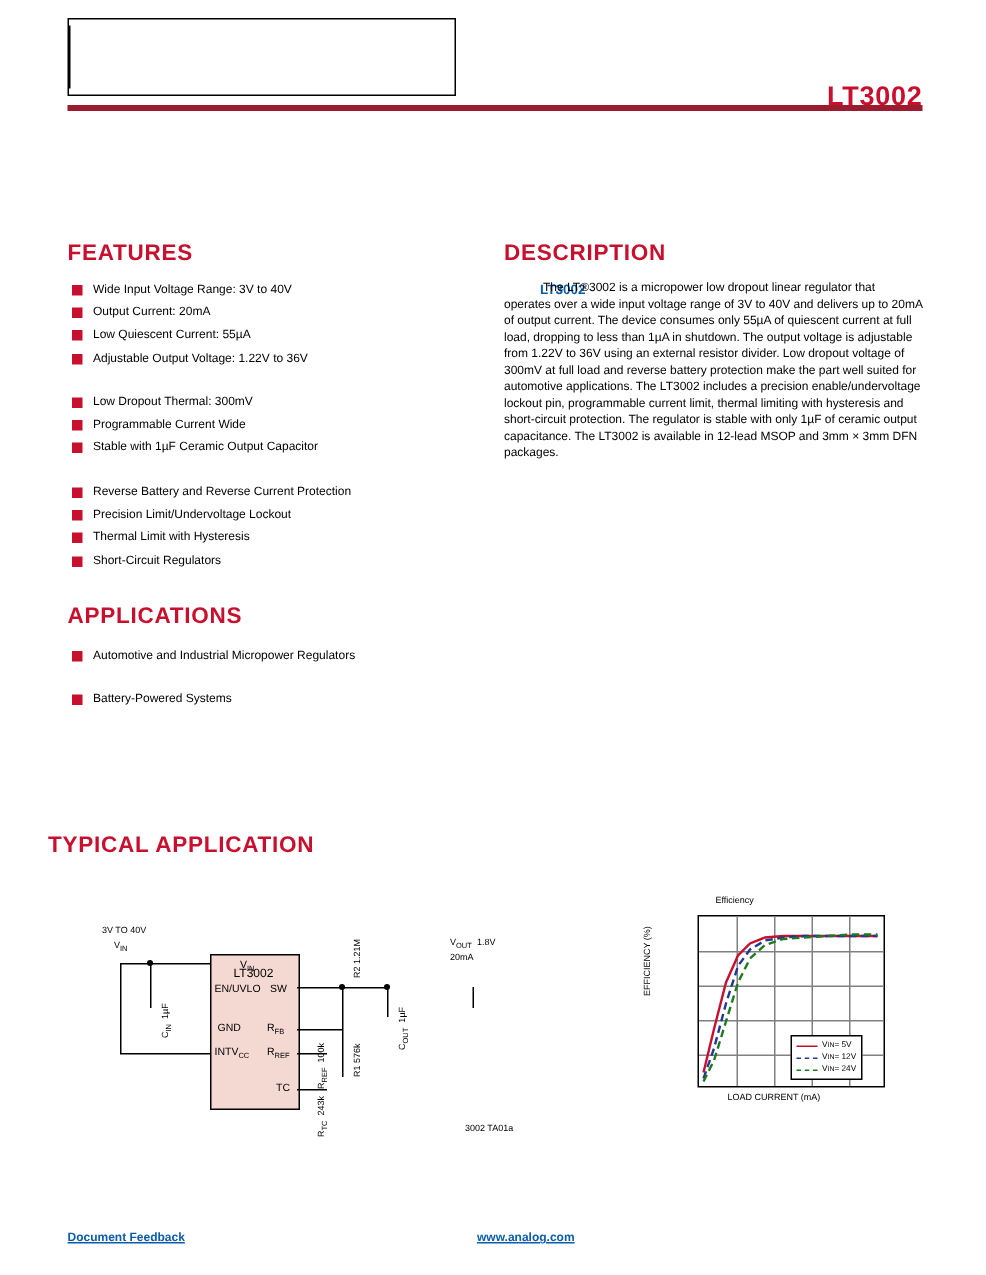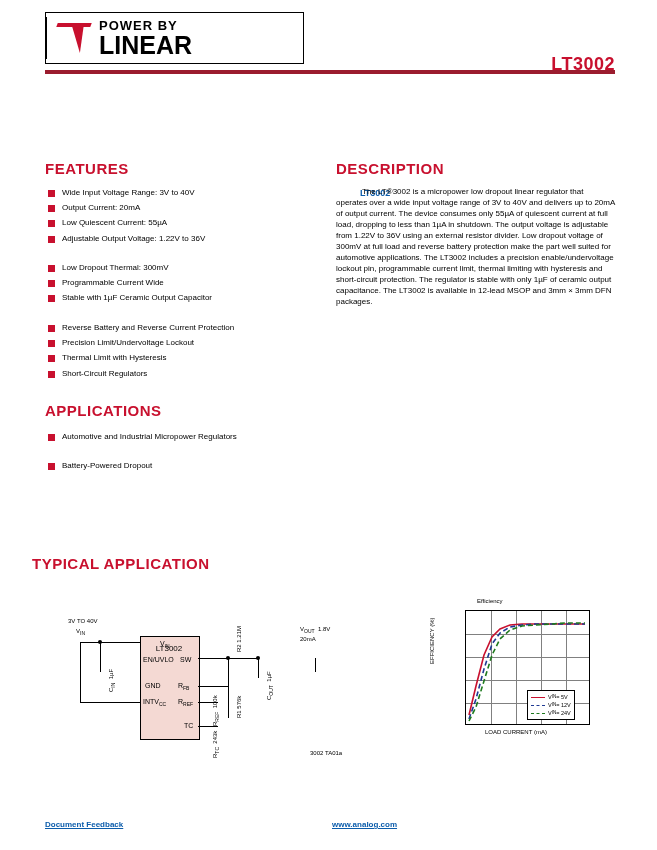--- a/index.html
+++ b/index.html
@@ -307,44 +307,34 @@
     position: absolute;
     left: 45px;
     top: 820px;
     font-size: 8px;
     font-weight: bold;
     color: #0b5cab;
     text-decoration: underline;
   }
   .footer-right {
     position: absolute;
-    left: 332px;
+    left: 318px;
     top: 820px;
     font-size: 8px;
     font-weight: bold;
     color: #0b5cab;
   }
 </style>
 </head>
 <body>
 
 <div class="header">
 
   <div class="logo-block">
     <div class="logo-divider"></div>
-    <div class="logo-linear">
-      <div class="lt-mark-box">
-        <div class="bar"></div>
-        <div class="stem"></div>
-      </div>
-      <div>
-        <div class="power-by">POWER BY</div>
-        <div class="linear-word">LINEAR</div>
-      </div>
-    </div>
   </div>
 
   <div class="part-number">LT3002</div>
   <div class="header-rule"></div>
 </div>
 
 <div class="sec-head" id="features-head">FEATURES</div>
 
 <div class="bullet" style="top:190px"></div>
 <div class="bullet-text" style="top:188px">Wide Input Voltage Range: 3V to 40V</div>
@@ -368,21 +358,21 @@
 <div class="bullet-text" style="top:338px">Precision Limit/Undervoltage Lockout</div>
 <div class="bullet" style="top:355px"></div>
 <div class="bullet-text" style="top:353px">Thermal Limit with Hysteresis</div>
 <div class="bullet" style="top:371px"></div>
 <div class="bullet-text" style="top:369px">Short-Circuit Regulators</div>
 
 <div class="sec-head" id="applications-head">APPLICATIONS</div>
 <div class="bullet" style="top:434px"></div>
 <div class="bullet-text" style="top:432px">Automotive and Industrial Micropower Regulators</div>
 <div class="bullet" style="top:463px"></div>
-<div class="bullet-text" style="top:461px">Battery-Powered Dropout</div>
+<div class="bullet-text" style="top:461px">Battery-Powered Systems</div>
 
 <div class="sec-head" id="description-head">DESCRIPTION</div>
 <div class="desc-part">LT3002</div>
 <div class="desc-body" style="text-indent:26px;">The LT®3002 is a micropower low dropout linear regulator that operates over a wide input voltage range of 3V to 40V and delivers up to 20mA of output current. The device consumes only 55µA of quiescent current at full load, dropping to less than 1µA in shutdown. The output voltage is adjustable from 1.22V to 36V using an external resistor divider. Low dropout voltage of 300mV at full load and reverse battery protection make the part well suited for automotive applications. The LT3002 includes a precision enable/undervoltage lockout pin, programmable current limit, thermal limiting with hysteresis and short-circuit protection. The regulator is stable with only 1µF of ceramic output capacitance. The LT3002 is available in 12-lead MSOP and 3mm × 3mm DFN packages.</div>
 
 <div class="sec-head" id="typapp-head">TYPICAL APPLICATION</div>
 
 <div class="schematic">
 
   <div class="ic-box"></div>

